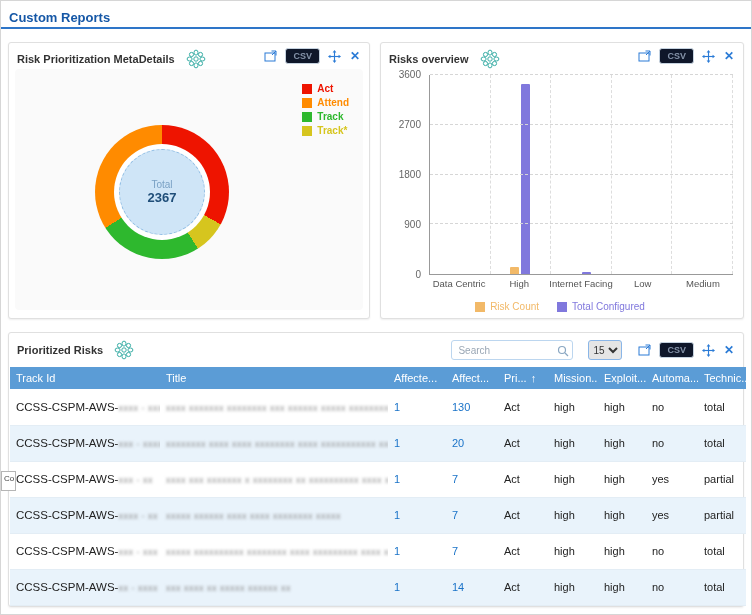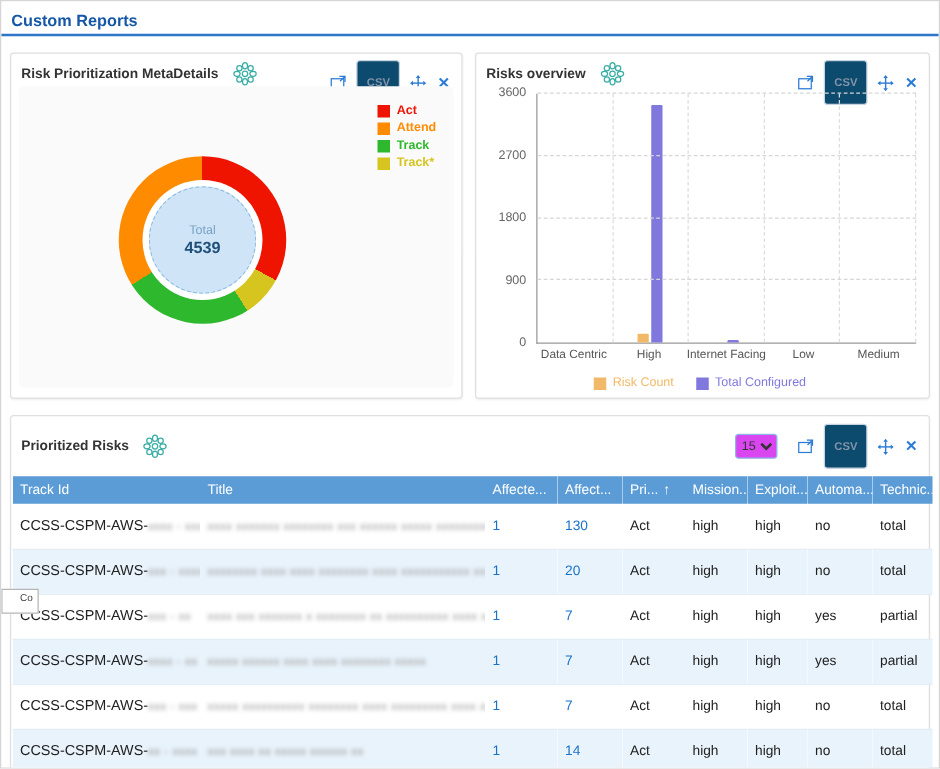--- a/index.html
+++ b/index.html
@@ -14,21 +14,21 @@
   .panels-row { display: flex; gap: 10px; padding: 0 7px; margin-top: 13px; }
   .panel { background: #fff; border: 1px solid #e0e0e0; border-radius: 3px; box-shadow: 0 1px 2px rgba(0,0,0,.07); }
   .panel-top { height: 277px; position: relative; }
   .panel-left { width: 363px; }
   .panel-right { width: 365px; }
   .panel-head { display: flex; justify-content: space-between; align-items: flex-start; padding: 5px 8px 0 8px; }
   .panel-title-wrap { display: inline-flex; align-items: center; gap: 8px; }
   .panel-title { font-size: 11px; font-weight: bold; color: #333; }
   .panel-controls { display: flex; align-items: center; gap: 7px; }
   .icon-btn { background: none; border: none; cursor: pointer; padding: 0 1px; line-height: 1; display: inline-flex; align-items: center; }
-  .csv-btn { font-size: 9px; font-weight: bold; color: #8593a9; background: #0c4a6e; border: 1px solid #c6d3e0; border-radius: 3px; padding: 12px 7px; cursor: pointer; }
+  .csv-btn { font-size: 9px; font-weight: bold; color: #8593a9; background: #0f172a; border: 1px solid #c6d3e0; border-radius: 3px; padding: 2px 7px; cursor: pointer; }
   .close-glyph { color: #2b7bd6; font-size: 12px; font-weight: bold; }
 
   
   .donut-body { position: absolute; left: 6px; right: 6px; top: 26px; bottom: 8px; background: #fafafa; border-radius: 4px; }
   .donut-legend { position: absolute; top: 14px; right: 14px; display: flex; flex-direction: column; gap: 3px; }
   .legend-item { display: inline-flex; align-items: center; gap: 5px; font-size: 10px; font-weight: bold; cursor: pointer; }
   .legend-item .sw { width: 10px; height: 10px; display: inline-block; }
   .donut { position: absolute; left: 80px; top: 56px; width: 134px; height: 134px; border-radius: 50%; cursor: pointer; }
   .donut-hole { position: absolute; inset: 19px; border-radius: 50%; background: #fff; }
   .donut-center { position: absolute; inset: 5px; border-radius: 50%; background: #cfe5f7; border: 1px dashed #8fbde4; display: flex; flex-direction: column; align-items: center; justify-content: center; }
@@ -50,32 +50,32 @@
   .bar-legend { display: flex; justify-content: center; gap: 18px; margin-top: 12px; align-items: flex-end; }
   .bar-legend .legend-item { font-weight: normal; }
 
   
   .panel-bottom { margin: 13px 7px 0 7px; }
   .panel-bottom .panel-head { padding: 6px 8px 6px 8px; align-items: center; }
   .search-wrap { position: relative; margin-right: 8px; }
   .search-input { width: 122px; height: 20px; border: 1px solid #bcd6ef; border-radius: 3px; font-size: 10px; padding: 0 20px 0 6px; color: #333; outline: none; font-family: "Liberation Sans", sans-serif; }
   .search-input::placeholder { color: #9aa7b5; }
   .search-icon-box { position: absolute; right: 4px; top: 3px; }
-  .page-size-select { height: 20px; font-size: 10px; border: 1px solid #8ab6e8; border-radius: 3px; background: #d946ef; color: #333; margin-right: 8px; font-family: "Liberation Sans", sans-serif; }
+  .page-size-select { height: 20px; font-size: 10px; border: 1px solid #8ab6e8; border-radius: 3px; background: #e5e5e5; color: #333; margin-right: 8px; font-family: "Liberation Sans", sans-serif; }
 
   table.risks { width: calc(100% - 2px); margin: 0 1px; border-collapse: collapse; table-layout: fixed; }
   table.risks thead th { background: #5b9cd6; color: #fff; font-size: 11px; font-weight: normal; text-align: left; padding: 5px 6px; white-space: nowrap; overflow: hidden; cursor: pointer; }
   table.risks td { font-size: 11px; color: #222; padding: 4px 6px; height: 36px; border-bottom: 1px solid #e3edf5; white-space: nowrap; overflow: hidden; vertical-align: middle; }
   table.risks tr.alt td { background: #e9f3fb; }
   .id-prefix { color: #222; font-size: 11.5px; }
   .redacted { filter: blur(1.7px); color: #8a8a8a; font-size: 9px; letter-spacing: .5px; }
   .lnk { color: #1a73c8; cursor: pointer; text-decoration: none; }
   .sort-arrow { color: #fff; font-size: 11px; margin-left: 4px; font-weight: bold; }
 
-  .side-tab { position: absolute; left: 0; top: 470px; background: #fff; border: 1px solid #b5b5b5; font-size: 8px; color: #444; padding: 2px 14px; width: 15px; height: 20px; overflow: hidden; z-index: 5; cursor: pointer; }
+  .side-tab { position: absolute; left: 0; top: 470px; background: #fff; border: 1px solid #b5b5b5; font-size: 8px; color: #444; padding: 2px 2px; width: 15px; height: 20px; overflow: hidden; z-index: 5; cursor: pointer; }
 </style>
 </head>
 <body>
 
 <div class="page">
 
   <div class="topbar">
     <span class="title">Custom Reports</span>
   </div>
 
@@ -138,21 +138,21 @@
             </div>
             <div class="legend-item">
               <span class="sw" style="background:#d6c51e"></span>
               <span style="color:#d6c51e">Track*</span>
             </div>
           </div>
         <div class="donut" id="donut" style="background: conic-gradient(rgb(238, 20, 0) 0%, rgb(238, 20, 0) 33%, rgb(214, 197, 30) 33%, rgb(214, 197, 30) 41%, rgb(46, 184, 46) 41%, rgb(46, 184, 46) 66%, rgb(255, 139, 0) 66%, rgb(255, 139, 0) 100%);">
           <div class="donut-hole">
             <div class="donut-center">
               <span class="total-label">Total</span>
-              <span class="total-value">4539</span>
+              <span class="total-value">2367</span>
             </div>
           </div>
         </div>
       </div>
     </section>
 
     <section class="panel panel-top panel-right">
       <div class="panel-head">
         <span class="panel-title-wrap">
           <span class="panel-title">Risks overview</span>
@@ -264,20 +264,29 @@
             <ellipse cx="6.6" cy="11" rx="2.5" ry="2"></ellipse>
               <ellipse cx="19.4" cy="11" rx="2.5" ry="2"></ellipse>
             <circle cx="8.5" cy="6.5" r="2.1"></circle>
               <circle cx="17.5" cy="6.5" r="2.1"></circle>
             <circle cx="8.5" cy="15.5" r="2.1"></circle>
               <circle cx="17.5" cy="15.5" r="2.1"></circle>
           </g>
         </svg>
       </span>
       <span class="panel-controls">
+        <span class="search-wrap">
+          <input class="search-input" type="text" placeholder="Search" style="">
+          <span class="search-icon-box">
+            <svg width="12" height="12" viewBox="0 0 12 12">
+                <circle cx="5" cy="5" r="3.5" fill="none" stroke="#8aa7c2" stroke-width="1.2"></circle>
+                <line x1="8" y1="8" x2="11" y2="11" stroke="#8aa7c2" stroke-width="1.2"></line>
+              </svg>
+          </span>
+        </span>
         <select class="page-size-select">
           <option>15</option>
         </select>
         <button class="icon-btn">
           <svg width="13" height="12" viewBox="0 0 13 12">
               <rect x="1" y="3" width="10" height="8" fill="none" stroke="#2b7bd6"></rect>
               <path d="M7.5 1 H12 V5.5 M12 1 L8 5" fill="none" stroke="#2b7bd6"></path>
             </svg>
         </button>
         <button class="csv-btn">CSV</button>

